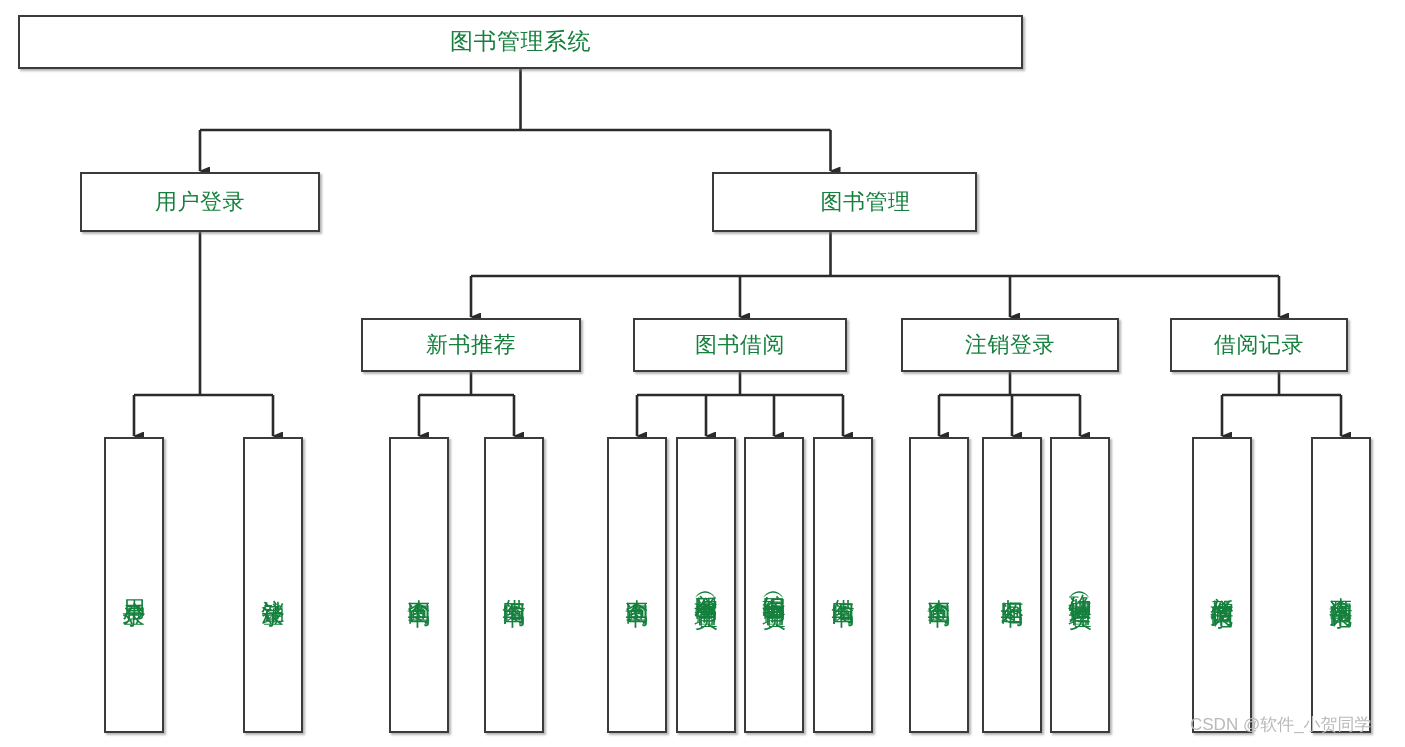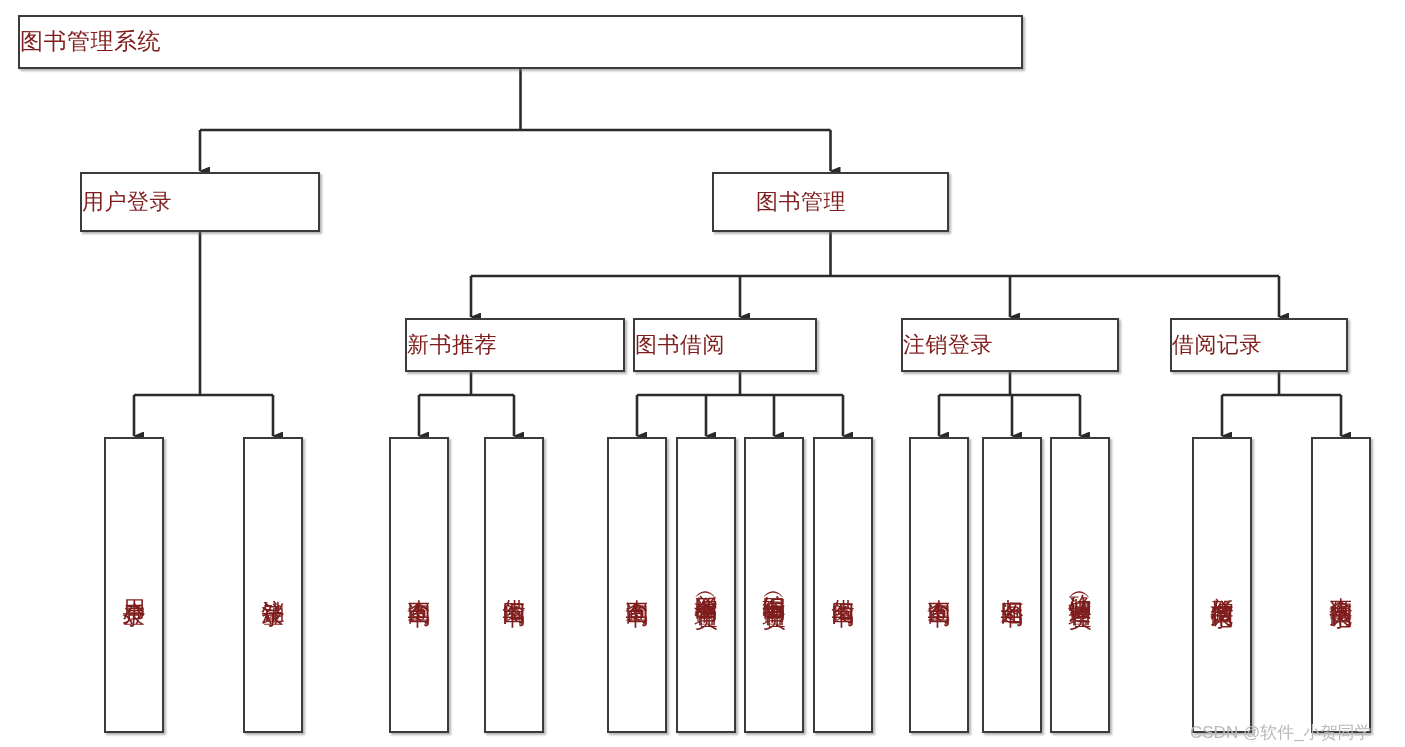--- a/index.html
+++ b/index.html
@@ -28,21 +28,22 @@
     pointer-events: none;
   }
   .node {
     position: absolute;
     box-sizing: border-box;
     background: #ffffff;
     border: 2px solid #3b3b3b;
     box-shadow: 2px 2px 2px rgba(120,120,120,0.55);
     display: flex;
     align-items: center;
-    color: #7f1d1d;
+    justify-content: center;
+    color: #15803d;
     z-index: 2;
   }
   .node-label {
     display: block;
     text-align: center;
     line-height: 1.18;
     letter-spacing: 0.5px;
   }
   .node.horizontal .node-label {
     font-size: 22px;
@@ -66,21 +67,20 @@
   .node.root .node-label { font-size: 23px; }
   #watermark {
     position: absolute;
     left: 1190px;
     top: 713px;
     font-size: 17px;
     color: #b9b9b9;
     white-space: nowrap;
     z-index: 5;
     font-family: "Liberation Sans", "DejaVu Sans", sans-serif;
-    margin-top: 8px;
   }
 </style>
 </head>
 <body>
 
 <div id="diagram-root">
 
   <svg id="edges-layer" width="1405" height="747" viewBox="0 0 1405 747" xmlns="http://www.w3.org/2000/svg">
     <defs>
       <marker id="arrowhead" markerWidth="9" markerHeight="11" refX="4.5" refY="10" orient="auto" markerUnits="userSpaceOnUse">
@@ -124,27 +124,27 @@
       </g>
   </svg>
 
   <div id="nodes-layer">
       <div class="node horizontal root" style="left: 18px; top: 15px; width: 1005px; height: 54px;">
         <span class="node-label">图书管理系统</span>
       </div>
       <div class="node horizontal" style="left: 80px; top: 172px; width: 240px; height: 60px;">
         <span class="node-label">用户登录</span>
       </div>
-      <div class="node horizontal" style="left: 712px; top: 172px; width: 237px; height: 60px; padding-left: 42px;">
+      <div class="node horizontal" style="left: 712px; top: 172px; width: 265px; height: 60px; padding-left: 42px;">
         <span class="node-label">图书管理</span>
       </div>
-      <div class="node horizontal" style="left: 361px; top: 318px; width: 220px; height: 54px; margin-left: 44px;">
+      <div class="node horizontal" style="left: 361px; top: 318px; width: 220px; height: 54px;">
         <span class="node-label">新书推荐</span>
       </div>
-      <div class="node horizontal" style="left: 633px; top: 318px; width: 184px; height: 54px;">
+      <div class="node horizontal" style="left: 633px; top: 318px; width: 214px; height: 54px;">
         <span class="node-label">图书借阅</span>
       </div>
       <div class="node horizontal" style="left: 901px; top: 318px; width: 218px; height: 54px;">
         <span class="node-label">注销登录</span>
       </div>
       <div class="node horizontal" style="left: 1170px; top: 318px; width: 178px; height: 54px;">
         <span class="node-label">借阅记录</span>
       </div>
       <div class="node vertical" style="left: 104px; top: 437px; width: 60px; height: 296px;">
         <span class="node-label">用户登录</span>

